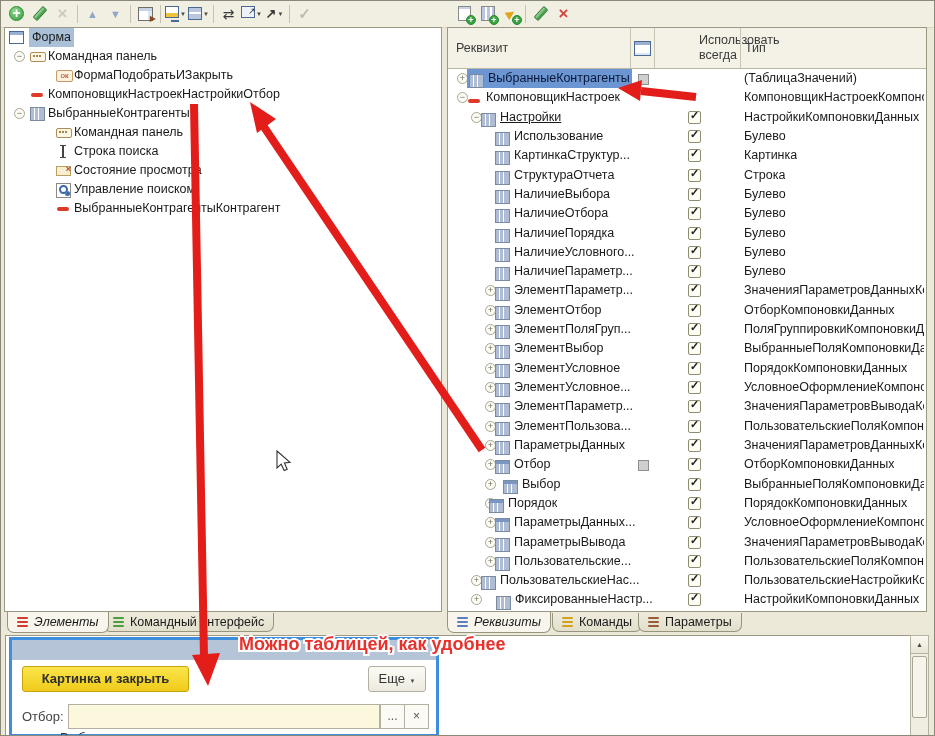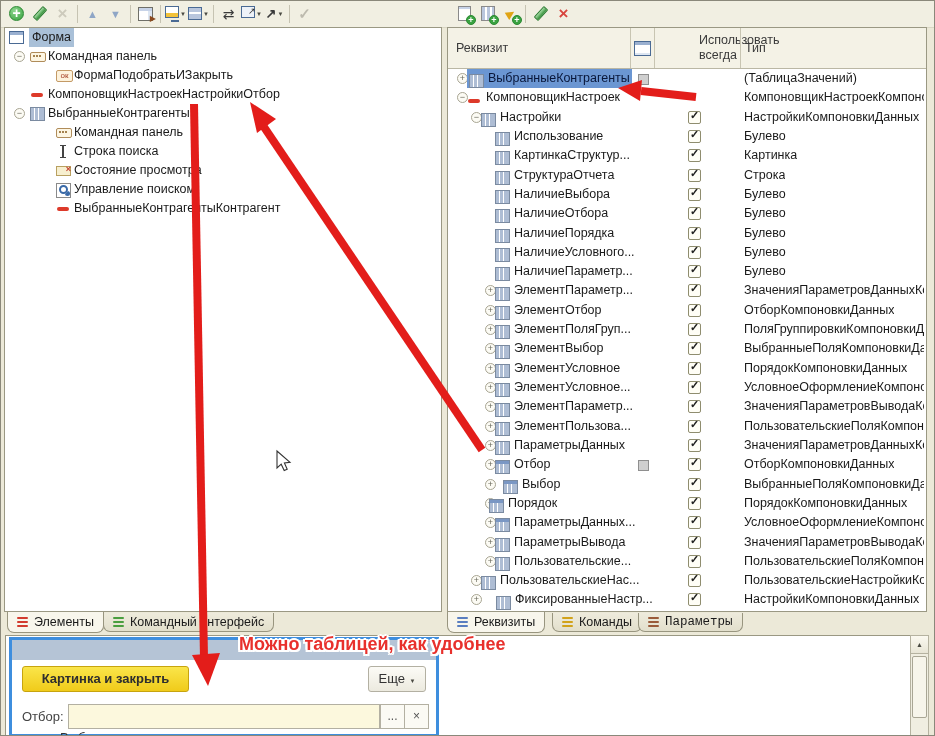--- a/index.html
+++ b/index.html
@@ -93,21 +93,21 @@
   .nsel{background:#6b96d2;color:#09173a;padding:0 2px;}
   .gtype{position:absolute;left:296px;top:0;line-height:19.32px;white-space:nowrap;max-width:180px;overflow:hidden;}
   .cb{position:absolute;left:240px;top:3px;width:13px;height:13px;border:1px solid #8f8d6f;
       background:#fffef6;border-radius:2px;box-sizing:border-box;}
   .cb::after{content:"✓";position:absolute;left:1px;top:-3px;font-size:11px;font-weight:bold;color:#222;}
   .gb{position:absolute;left:190px;top:5px;width:9px;height:9px;background:#cfcfcf;border:1px solid #8f8f8f;}
   
   .tab{position:absolute;display:flex;align-items:center;gap:6px;padding:0 9px;box-sizing:border-box;
        border:1px solid #98957f;border-top:none;border-radius:0 0 7px 7px;
        background:linear-gradient(#eeebdc,#e2dfcc);height:19px;top:612px;white-space:nowrap;}
-  .tab.active{background:#f8f6ec;height:21px;top:611px;z-index:2;}
+  .tab.active{background:#f8f6ec;height:21px;top:611px;z-index:2;font-style:italic;}
   .bars{width:11px;height:10px;position:relative;flex:0 0 auto;}
   .bars::before{content:"";position:absolute;left:0;top:0;width:11px;height:2px;border-radius:1px;
       background:currentColor;box-shadow:0 4px 0 currentColor,0 8px 0 currentColor;}
   
   #bottom{position:absolute;left:2px;top:631px;width:931px;height:105px;background:#ece9d8;}
   #bottom-white{position:absolute;left:2px;top:3px;width:905px;height:102px;background:#fff;
       border:1px solid #9a9883;border-bottom:none;}
   #preview{position:absolute;left:8px;top:636px;width:430px;height:100px;border:3px solid #3e8ede;
       background:#fff;box-sizing:border-box;}
   #preview-titlebar{position:absolute;left:0;top:0;width:100%;height:20px;background:#b5c4d6;}
@@ -243,21 +243,21 @@
           <span class="gb"></span>
           <span class="gtype">(ТаблицаЗначений)</span>
         </div>
         <div class="grow">
           <span class="exp" style="left: 9px;">−</span>
           <span class="gname" style="left: 19px;"><span class="ti ti-red-dash" style="position: relative; display: inline-block; vertical-align: middle; margin-right: 4px;"></span><span>КомпоновщикНастроек</span></span>
           <span class="gtype">КомпоновщикНастроекКомпонов...</span>
         </div>
         <div class="grow">
           <span class="exp" style="left: 23px;">−</span>
-          <span class="gname" style="left: 33px;"><span class="ti ti-table" style="position: relative; display: inline-block; vertical-align: middle; margin-right: 4px;"></span><span>Настройки</span></span>
+          <span class="gname" style="left: 33px; text-decoration: underline;"><span class="ti ti-table" style="position: relative; display: inline-block; vertical-align: middle; margin-right: 4px;"></span><span>Настройки</span></span>
           <span class="cb"></span>
           <span class="gtype">НастройкиКомпоновкиДанных</span>
         </div>
         <div class="grow">
           <span class="gname" style="left: 47px;"><span class="ti ti-table" style="position: relative; display: inline-block; vertical-align: middle; margin-right: 4px;"></span><span>Использование</span></span>
           <span class="cb"></span>
           <span class="gtype">Булево</span>
         </div>
         <div class="grow">
           <span class="gname" style="left: 47px;"><span class="ti ti-table" style="position: relative; display: inline-block; vertical-align: middle; margin-right: 4px;"></span><span>КартинкаСтруктур...</span></span>
@@ -412,21 +412,21 @@
     </div>
   <div id="right-tabs">
       <div class="tab active" style="left: 446px;">
         <span class="bars" style="color: rgb(90, 126, 192);"></span>
         <span>Реквизиты</span>
       </div>
       <div class="tab" style="left: 551px;">
         <span class="bars" style="color: rgb(209, 162, 26);"></span>
         <span>Команды</span>
       </div>
-      <div class="tab" style="left: 637px; font-family: Liberation Mono, monospace;">
+      <div class="tab" style="left: 637px;">
         <span class="bars" style="color: rgb(154, 91, 58);"></span>
         <span>Параметры</span>
       </div>
     </div>
 
   <div id="bottom">
     <div id="bottom-white"></div>
   </div>
 
   <div id="preview">

